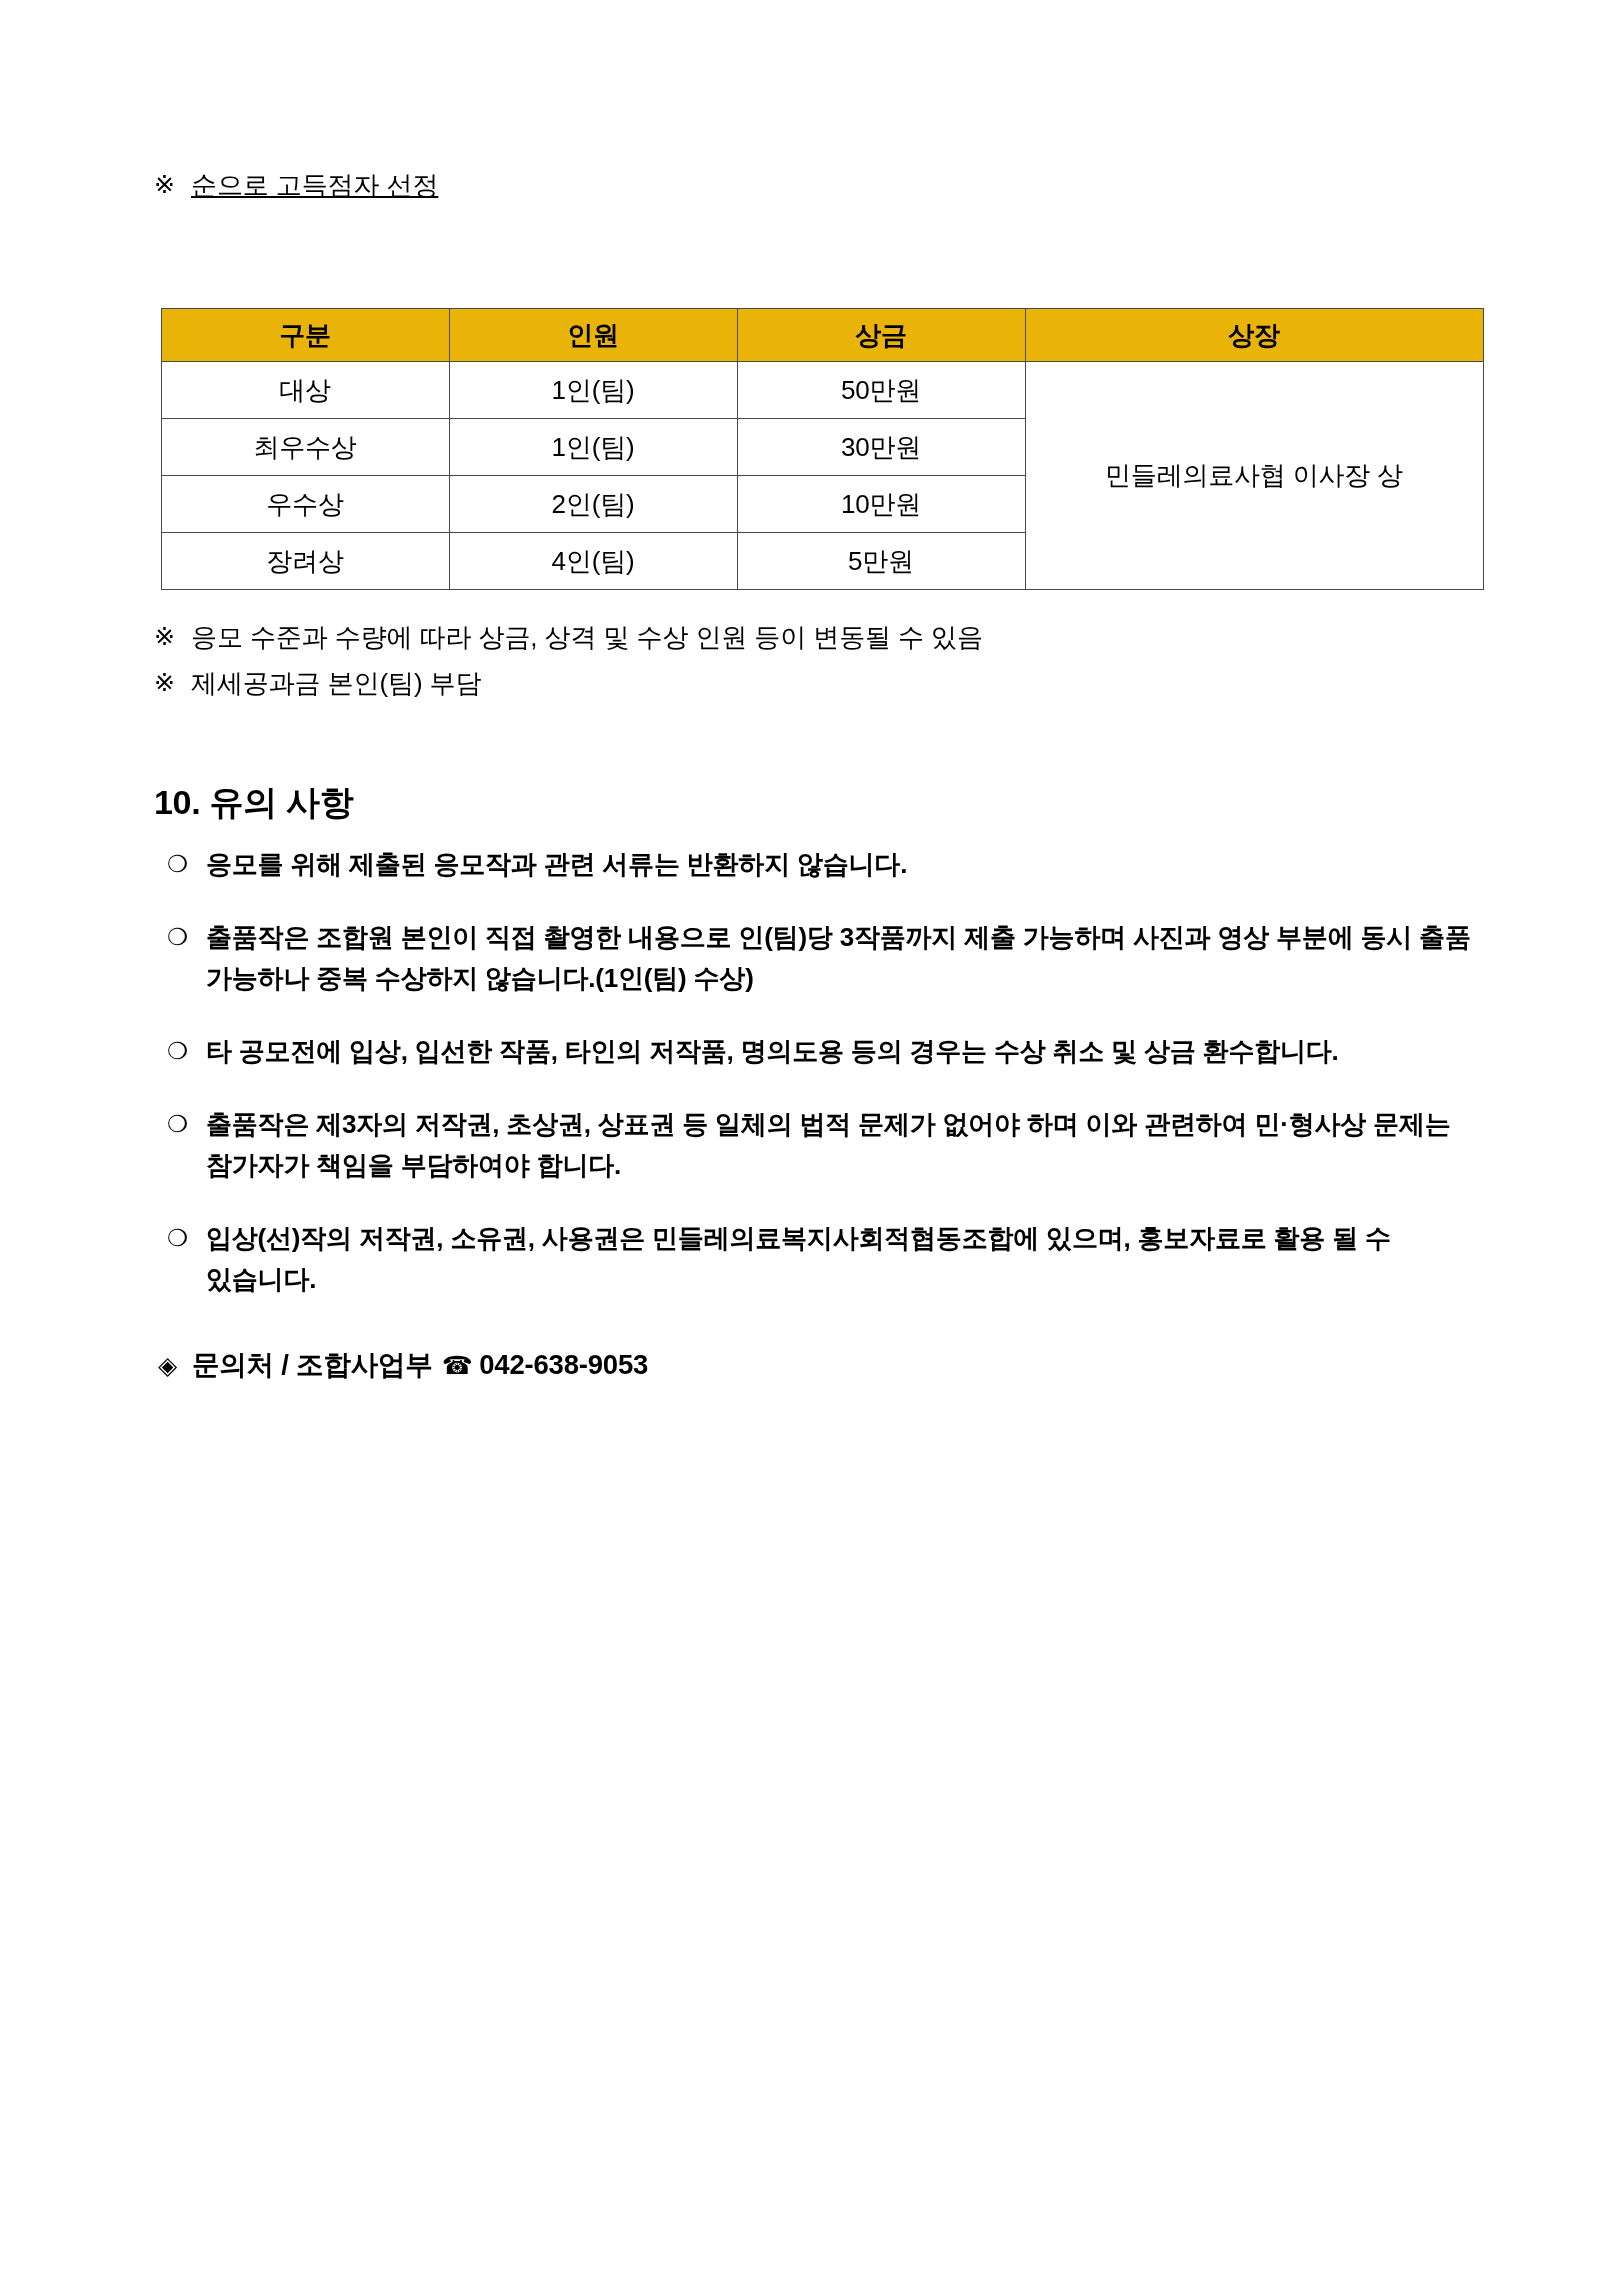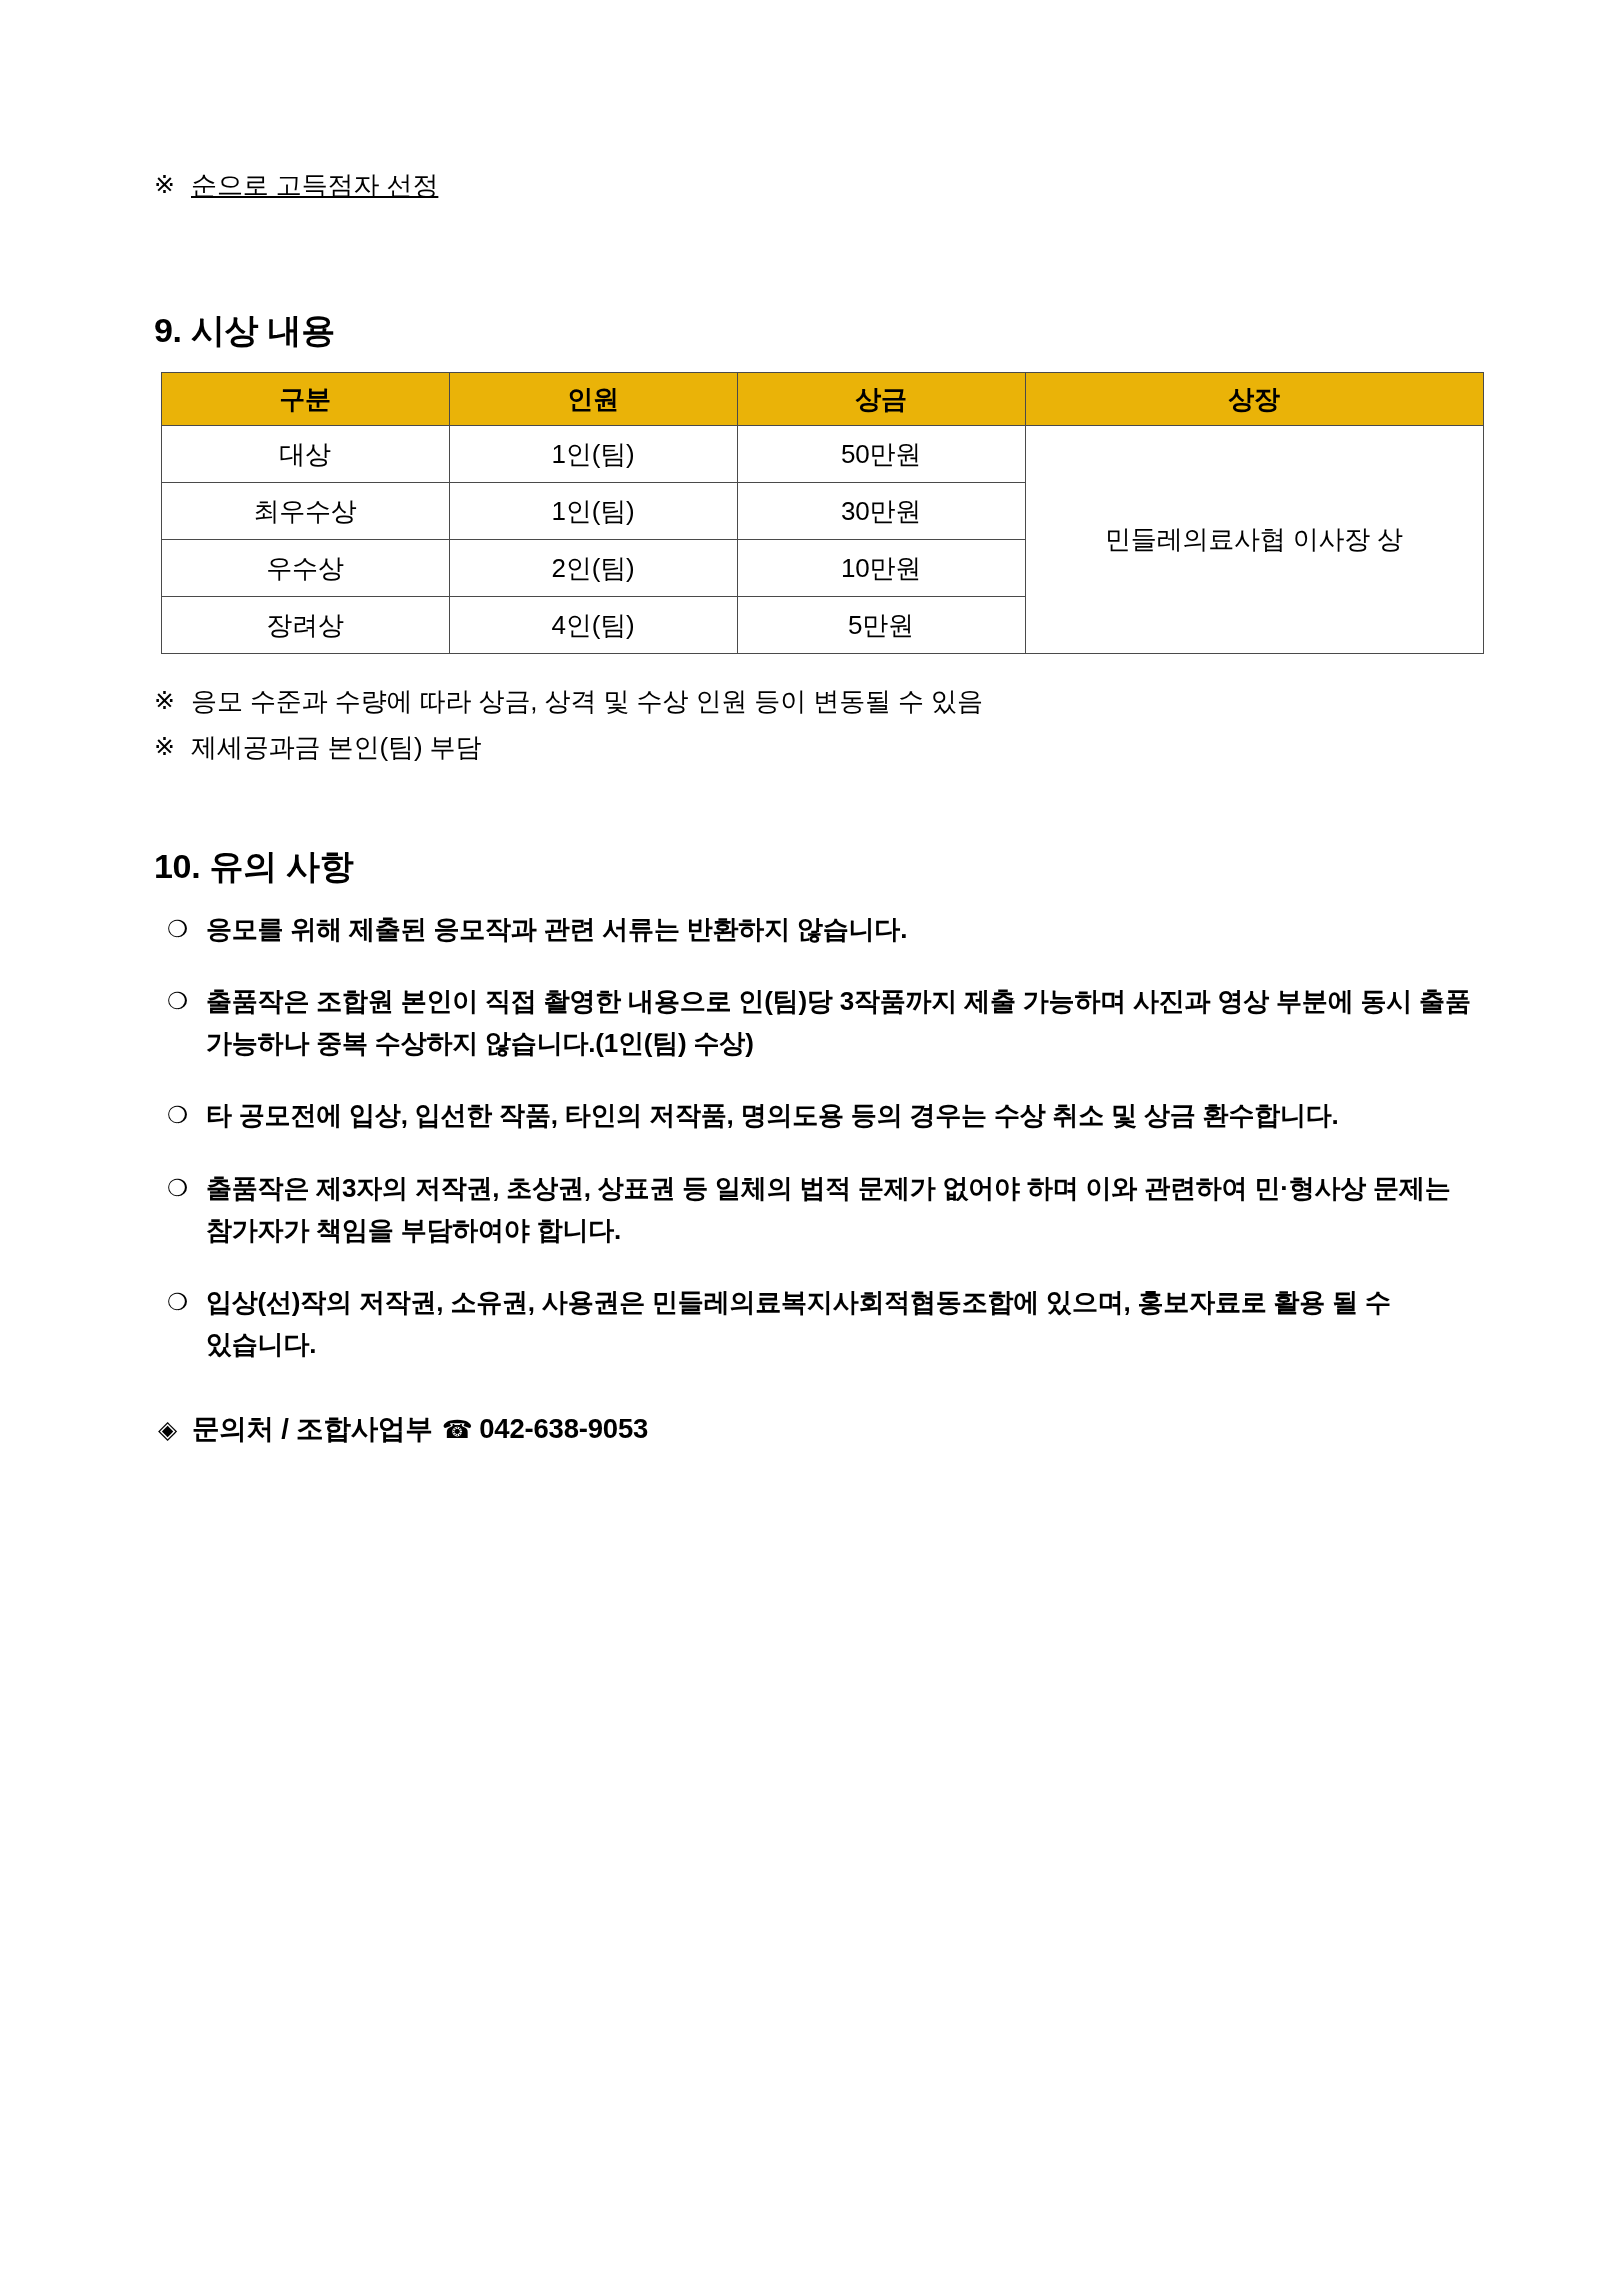--- a/index.html
+++ b/index.html
@@ -135,21 +135,20 @@
 
   <div class="note">
     <span class="mark">※</span>
     <span class="body">
       <span class="l2">순으로 고득점자 선정</span>
     </span>
   </div>
 
   <div class="gap-lg"></div>
 
-  <h2 class="section-title">9. 시상 내용</h2>
 
   <table class="award">
     <colgroup>
       <col class="c1">
         <col class="c2">
         <col class="c3">
         <col class="c4">
     </colgroup>
     <thead>
       <tr>

